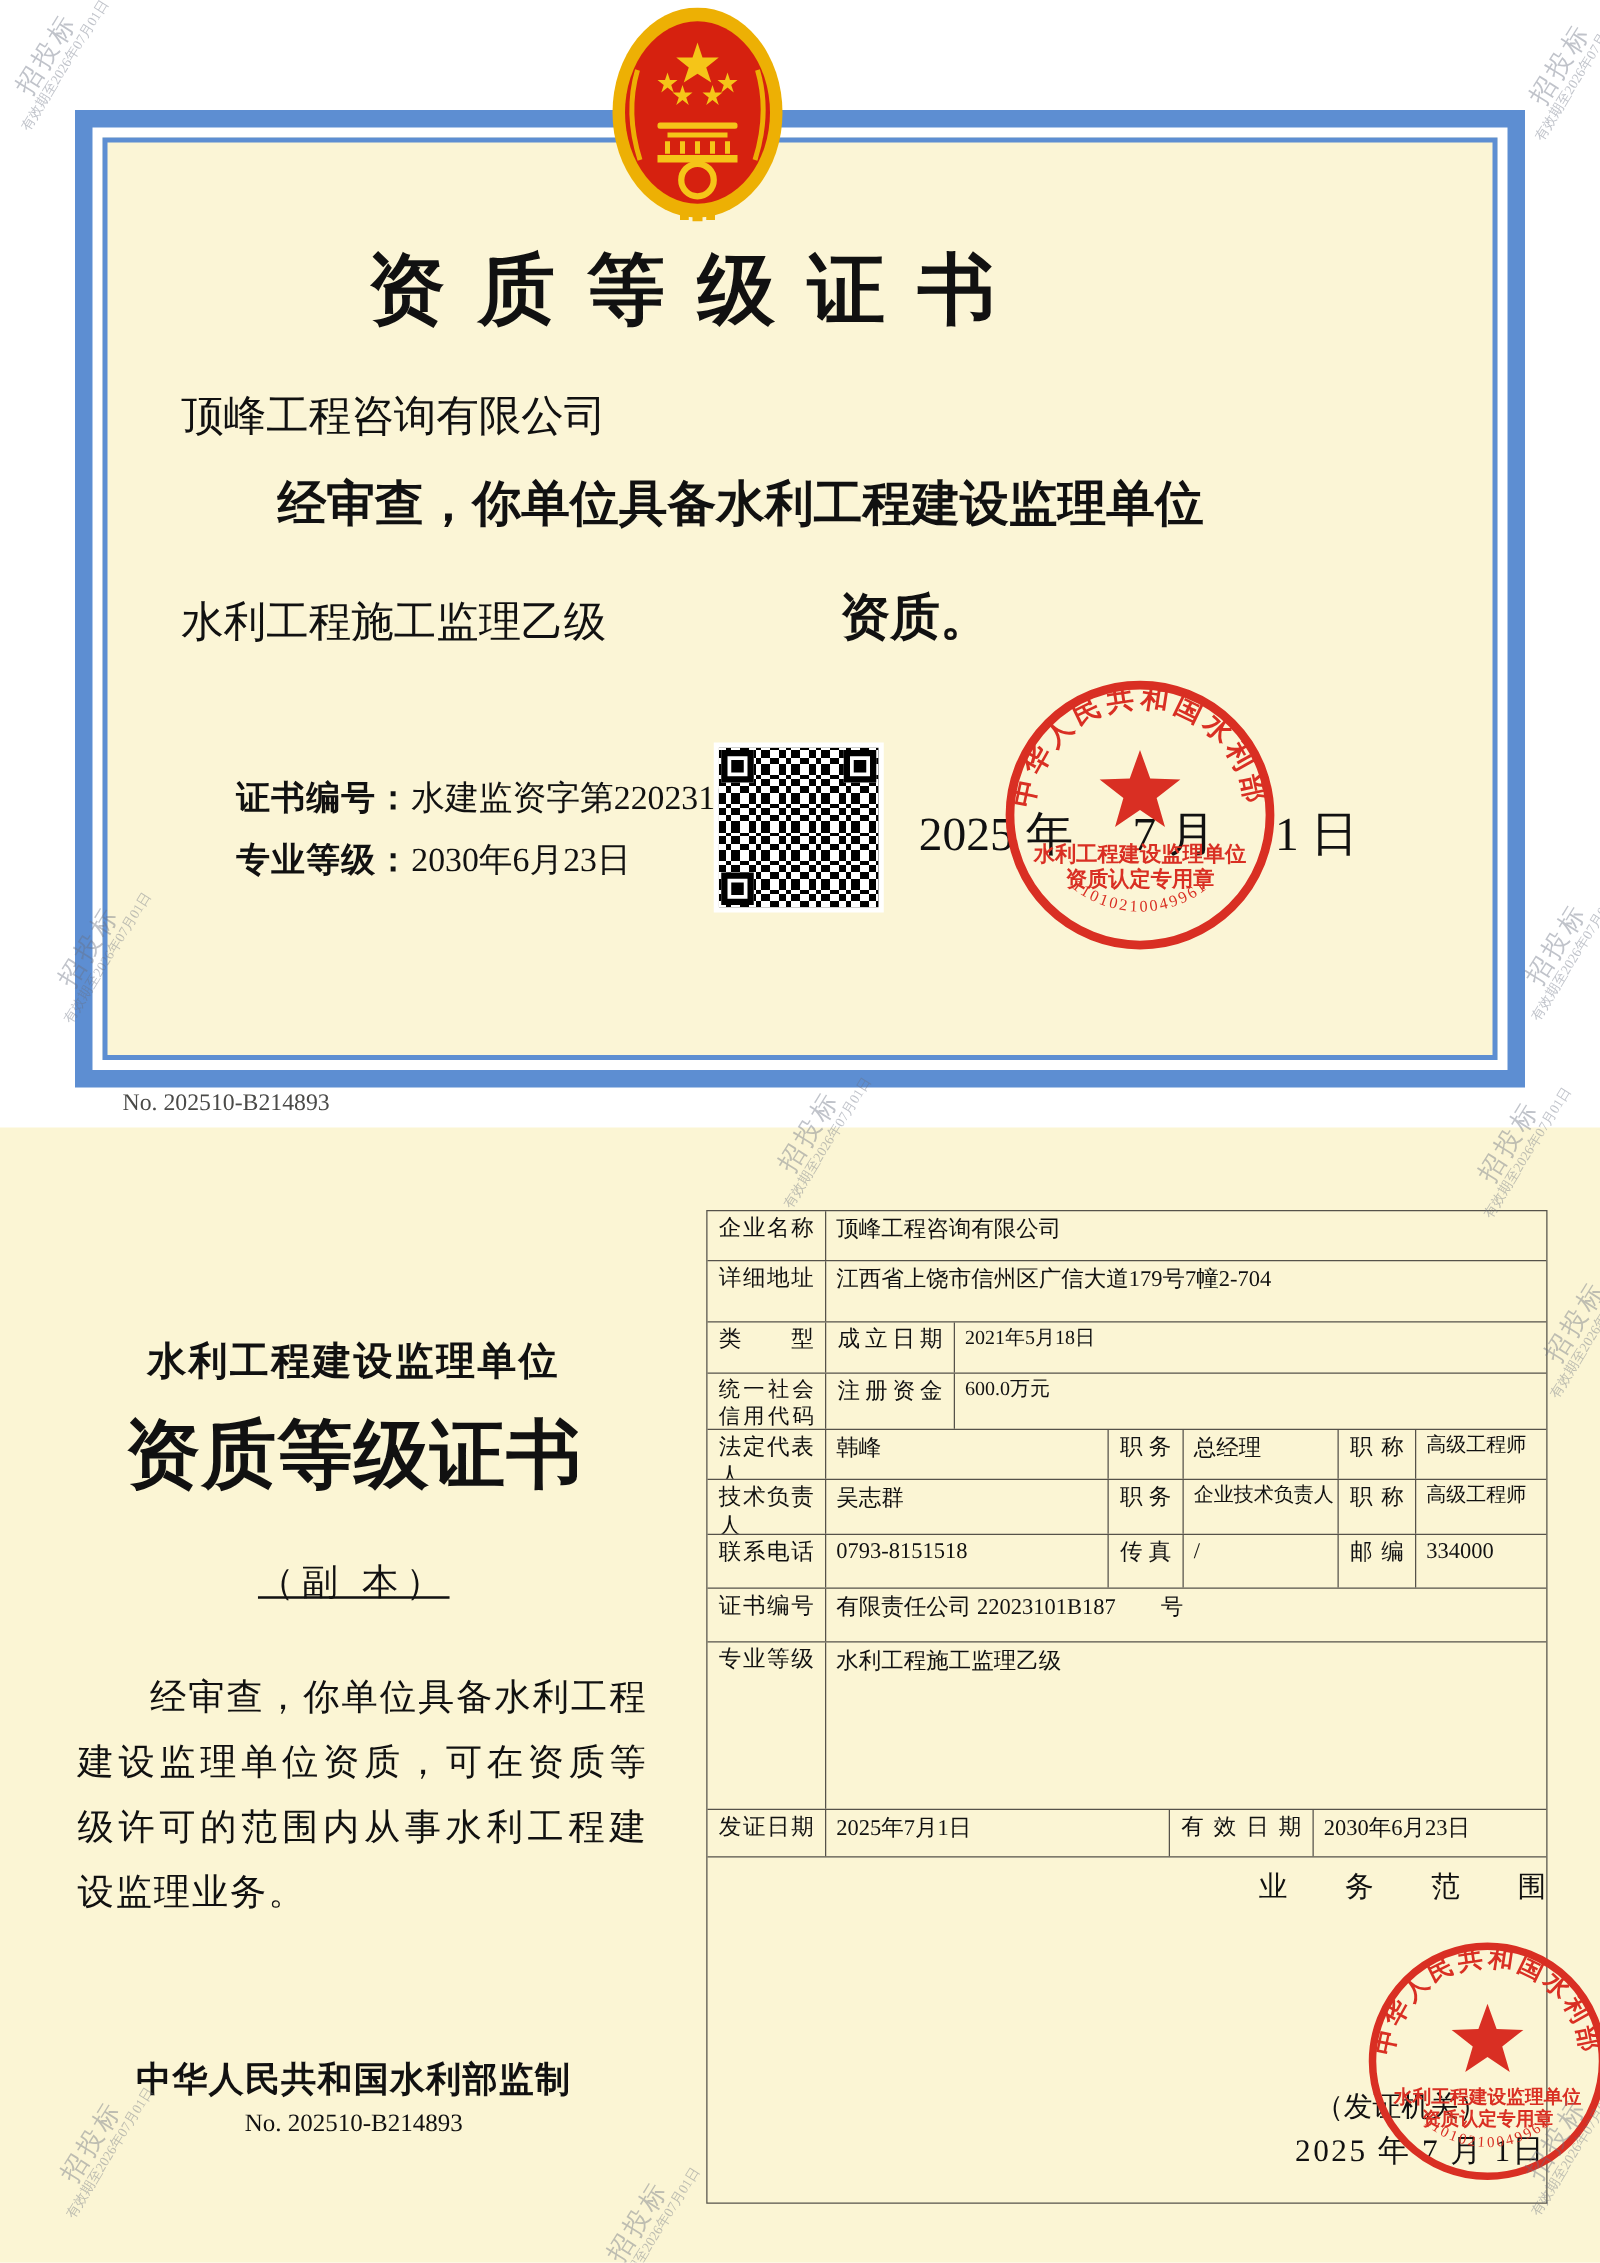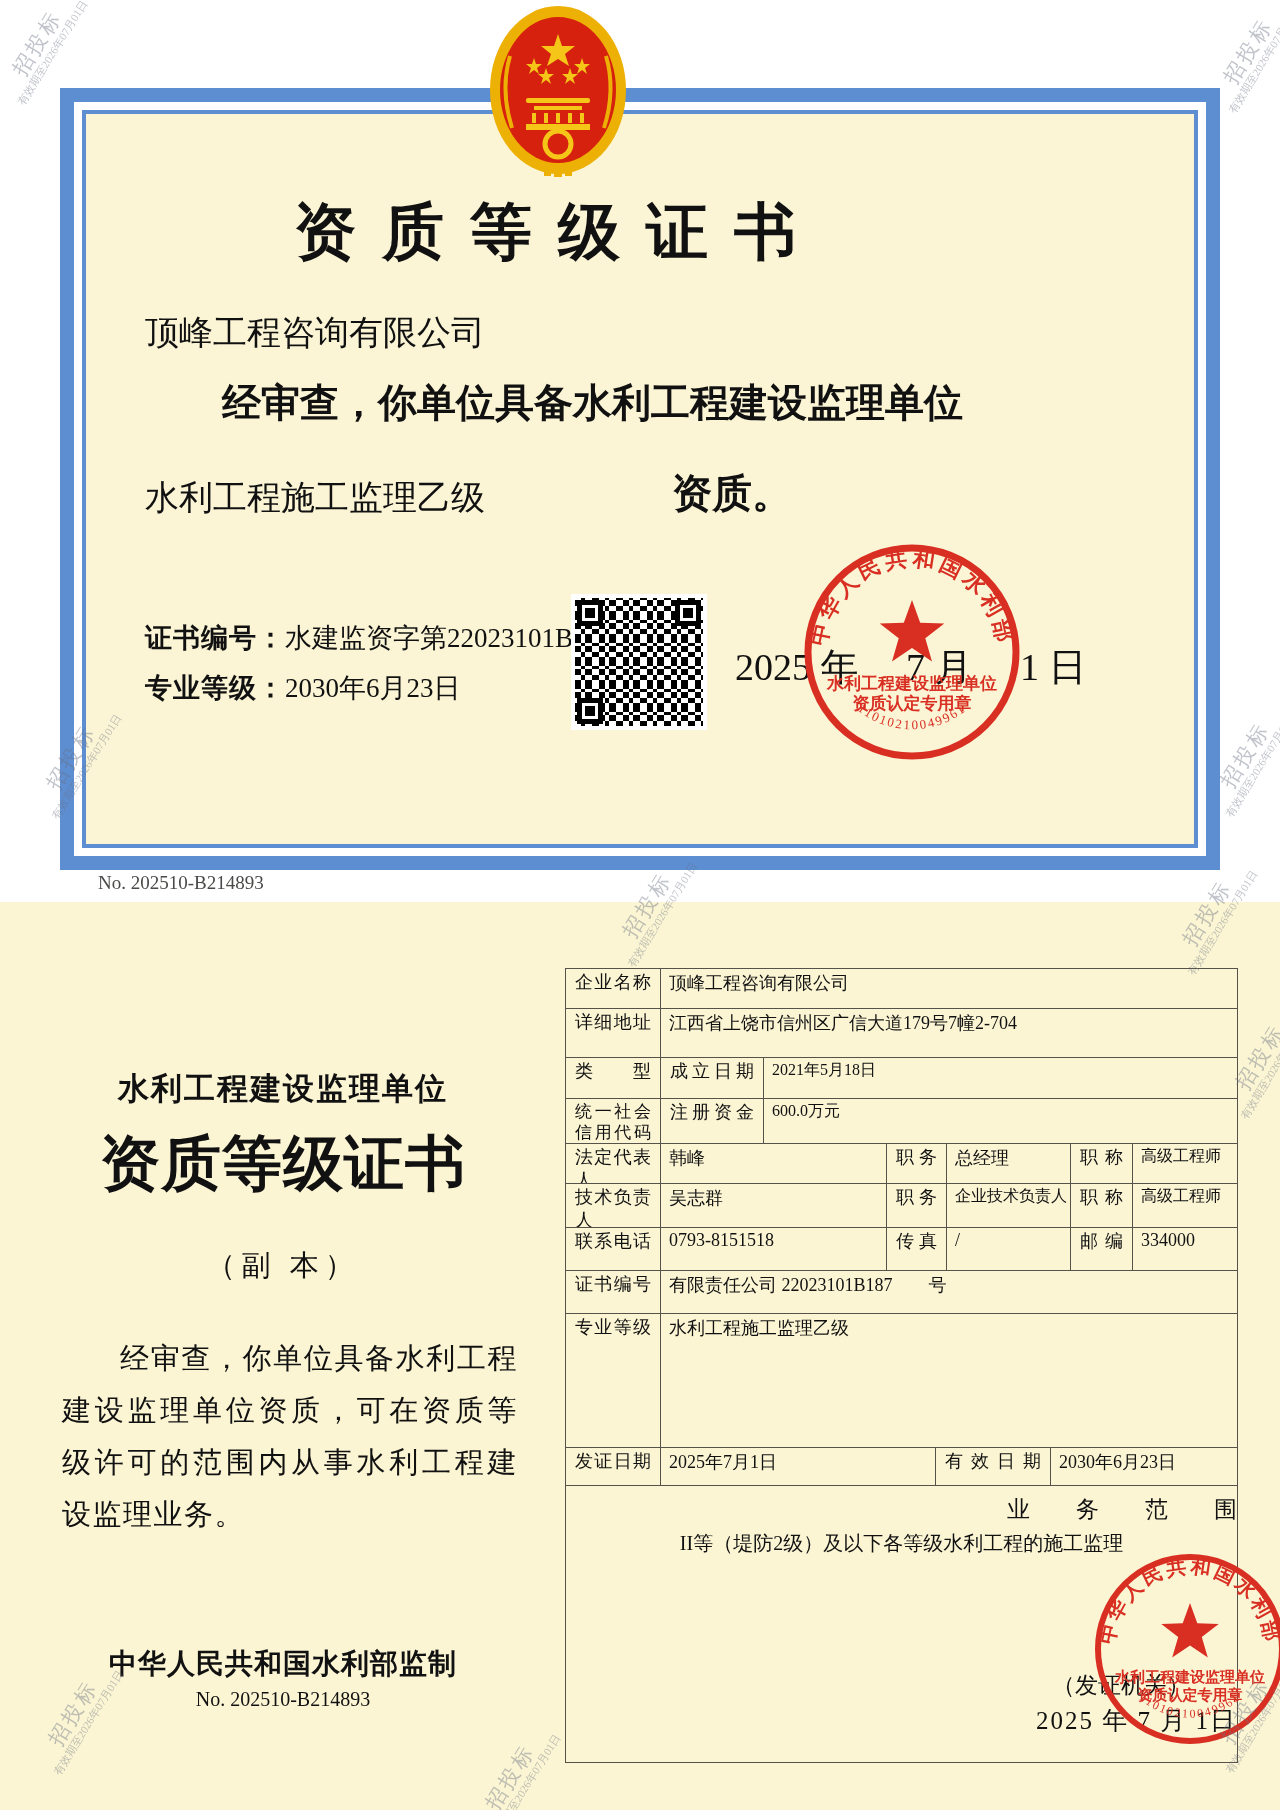--- a/index.html
+++ b/index.html
@@ -19,21 +19,21 @@
   .front-white{background:#ffffff;width:100%;height:100%;padding:8px;box-sizing:border-box;}
   .front-inner{border:4px solid #5d8ed2;background:#fbf5d6;width:100%;height:100%;
                box-sizing:border-box;position:relative;}
   .fr-title{position:absolute;left:0;top:76px;width:944px;text-align:center;
             font-size:62px;font-weight:700;letter-spacing:26px;white-space:nowrap;}
   .fr-company{position:absolute;left:59px;top:196px;font-size:34px;}
   .fr-statement{position:absolute;left:136px;top:262px;font-size:39px;font-weight:700;white-space:nowrap;}
   .fr-grade{position:absolute;left:59px;top:361px;font-size:34px;}
   .fr-zizhi{position:absolute;left:586px;top:352px;font-size:40px;font-weight:700;}
   .fr-line{position:absolute;left:59px;font-size:27px;white-space:nowrap;}
-  .fr-line b{font-weight:700;letter-spacing:1px;}
+  .fr-line b{font-weight:700;letter-spacing:1px;margin-left:44px;}
   .fr-certno{top:506px;}
   .fr-valid{top:556px;}
   .fr-date{position:absolute;left:649px;top:528px;font-size:38px;white-space:nowrap;z-index:1;}
   .front-serial{position:absolute;left:98px;top:872px;font-size:19px;color:#4a4a48;z-index:2;}
 
   
   .qr{position:absolute;left:489px;top:484px;width:128px;height:128px;background-color:#fff;
       background-image:
         repeating-linear-gradient(0deg,#000 0 5px,#fff 5px 11px,#000 11px 14px,#fff 14px 23px),
         repeating-linear-gradient(90deg,#000 0 6px,#fff 6px 10px,#000 10px 17px,#fff 17px 24px);
@@ -48,21 +48,21 @@
 
   
   .emblem{position:absolute;left:488px;top:6px;width:140px;height:172px;z-index:5;}
 
   
   .back-bg{position:absolute;left:0;top:902px;width:1280px;height:908px;background:#fbf5d4;z-index:1;}
   .bk{position:absolute;z-index:2;}
   .bk-center{left:0;width:566px;text-align:center;}
   .bk-heading{top:1068px;font-size:31px;font-weight:700;letter-spacing:2px;}
   .bk-title{top:1124px;font-size:60px;font-weight:700;letter-spacing:1px;}
-  .bk-sub{top:1246px;font-size:29px;letter-spacing:6px;}
+  .bk-sub{top:1246px;font-size:29px;letter-spacing:6px;text-decoration:underline;}
   .bk-body{left:62px;top:1332px;width:456px;font-size:29px;line-height:52px;
            text-indent:2em;text-align:justify;letter-spacing:1.5px;}
   .bk-issuer{top:1645px;font-size:28px;font-weight:700;letter-spacing:1px;}
   .bk-serial{top:1688px;font-size:20px;}
 
   
   .btable{position:absolute;left:565px;top:968px;width:673px;height:795px;
           border:1.5px solid #55524a;box-sizing:border-box;z-index:2;font-size:18px;}
   .row{display:flex;border-bottom:1.2px solid #55524a;box-sizing:border-box;}
   .row:last-child{border-bottom:none;}
@@ -270,21 +270,20 @@
         </div>
       <div class="cell val w275">2025年7月1日</div>
       <div class="cell lbl w115">
           <span>有效日期</span>
         </div>
       <div class="cell val grow">2030年6月23日</div>
     </div>
 
     <div class="row tfooter">
       <div class="scope-title">业　　务　　范　　围</div>
-      <div class="scope-line">II等（堤防2级）及以下各等级水利工程的施工监理</div>
       <div class="authority">（发证机关）</div>
       <div class="bdate">2025 年 7 月 1日</div>
 
       <svg class="seal-back" viewBox="0 0 200 200">
         <circle cx="100" cy="100" r="92" fill="none" stroke="#d92f23" stroke-width="6"></circle>
         <polygon fill="#d92f23" points="100,54 107.3,74.2 128.7,74.9 111.8,88.1 117.8,108.6 100,96.6 82.2,108.6 88.2,88.1 71.3,74.9 92.7,74.2"></polygon>
         <defs>
           <path id="sealArcTop2" d="M 28.5,126 A 76 76 0 1 1 171.5,126" fill="none"></path>
           <path id="sealArcBot2" d="M 31,127 A 78 78 0 0 0 169,127" fill="none"></path>
         </defs>

